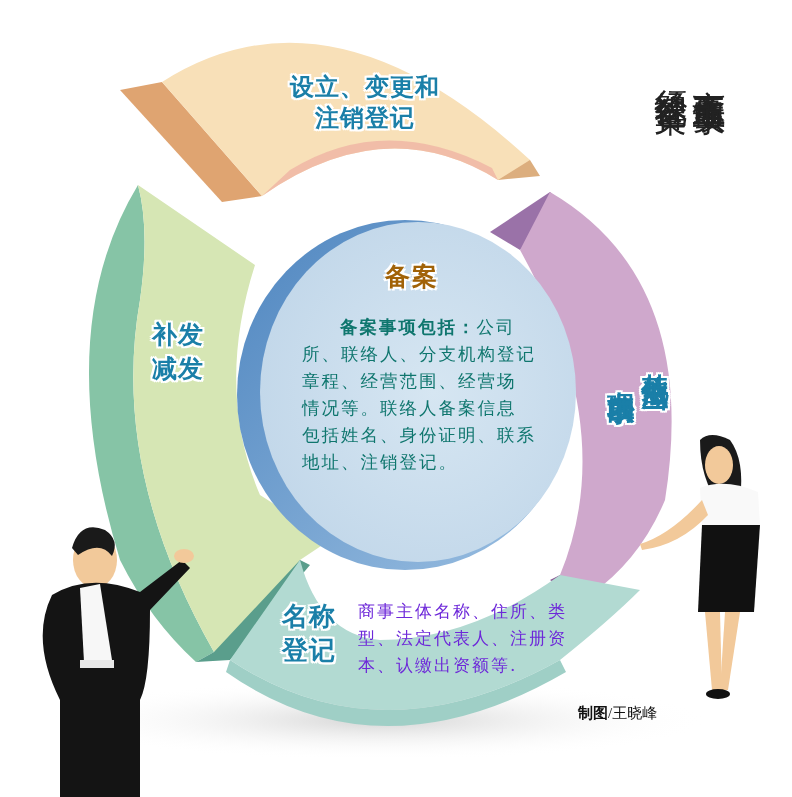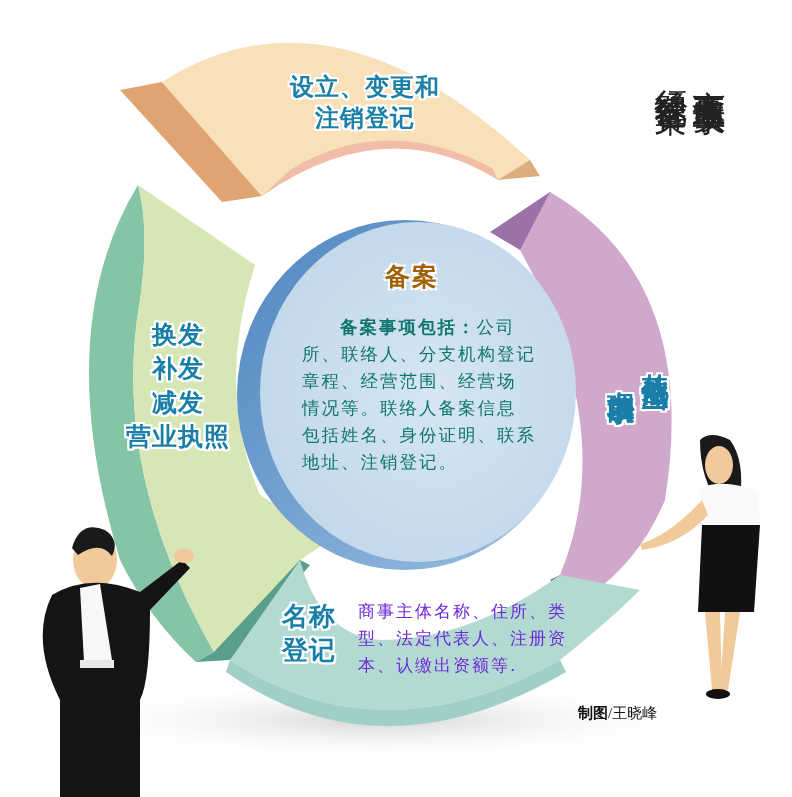--- a/index.html
+++ b/index.html
@@ -95,24 +95,22 @@
 
 <div class="title-col" style="left:688px;top:64px;">商事主体五类事项</div>
 <div class="title-col" style="left:650px;top:64px;">须经登记备案</div>
 
 <div class="label seg-top">
   <div>设立、变更和</div>
   <div>注销登记</div>
 </div>
 
 <div class="label seg-left">
-  <div>换发</div>
   <div>补发</div>
   <div>减发</div>
-  <div>营业执照</div>
 </div>
 
 <div class="seg-right-col" style="left:637px;top:352px;">其他依法应当</div>
 <div class="seg-right-col" style="left:603px;top:370px;">办理的事项</div>
 
 <div class="center-title">备案</div>
 <div class="center-body">
   <div><span class="lead">备案事项包括：</span><span>公司</span></div>
   <div>所、联络人、分支机构登记</div>
   <div>章程、经营范围、经营场</div>

